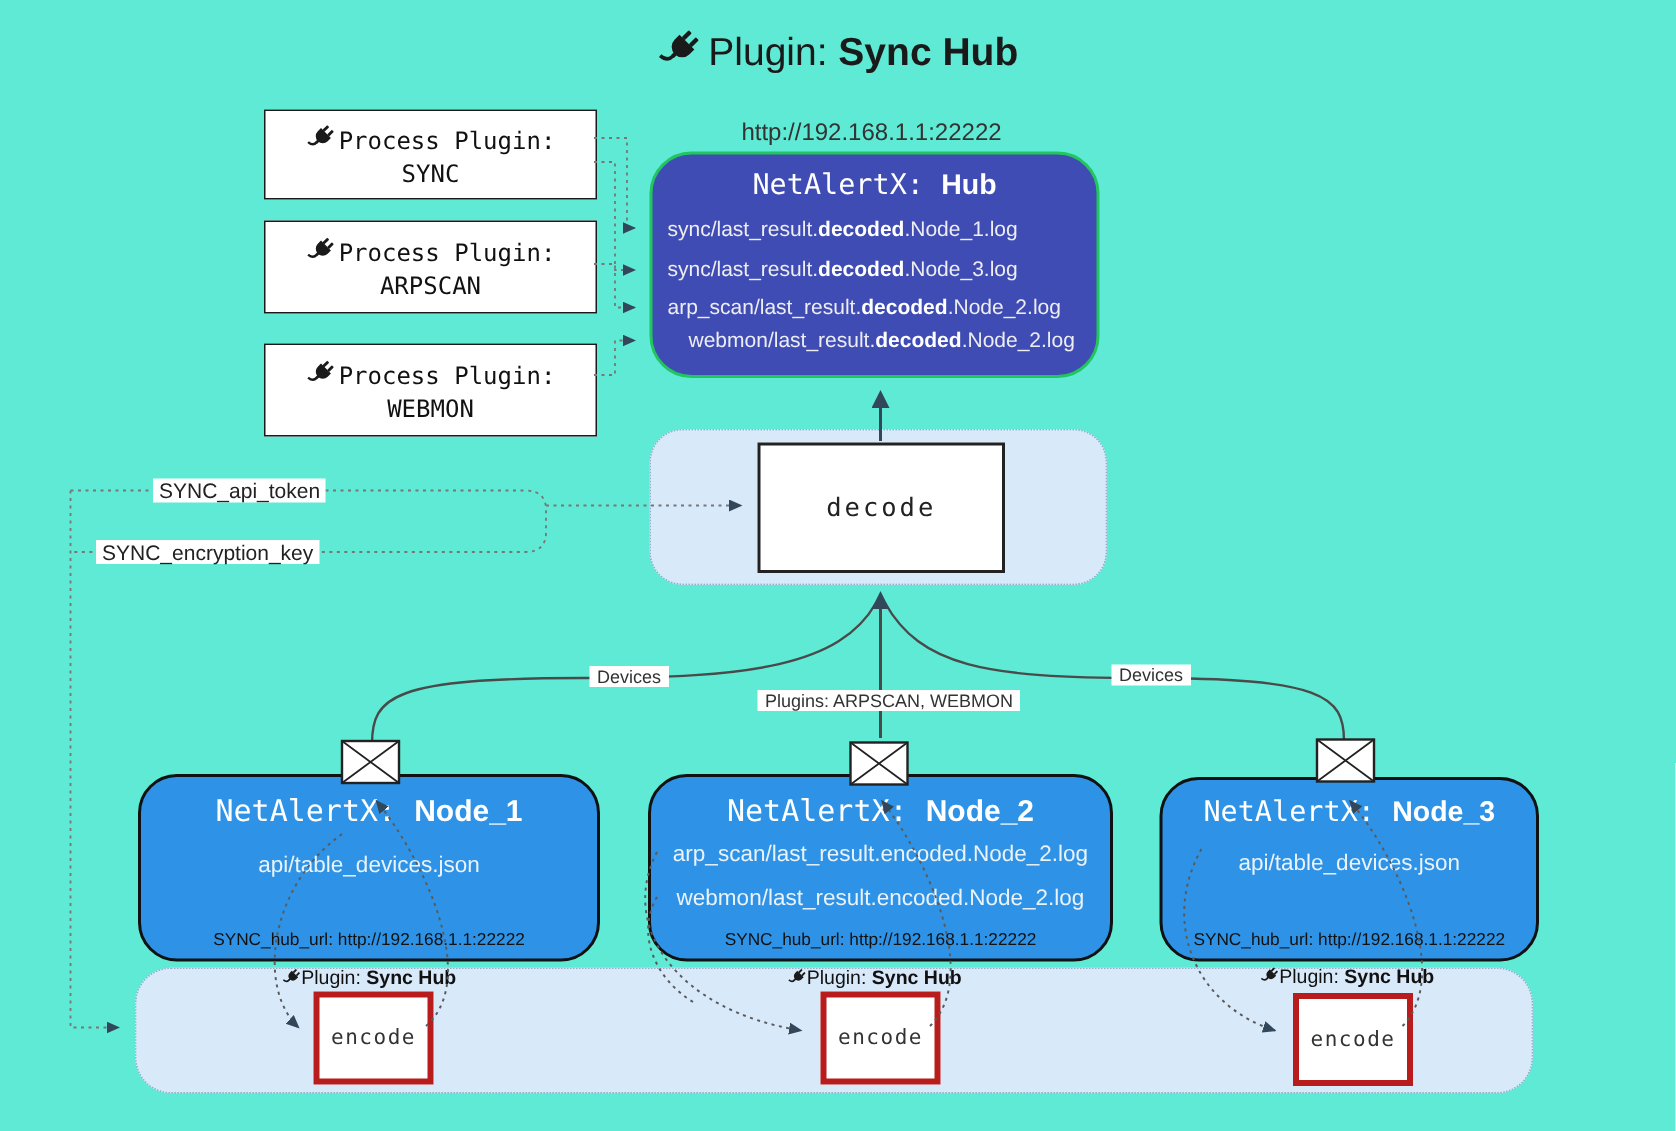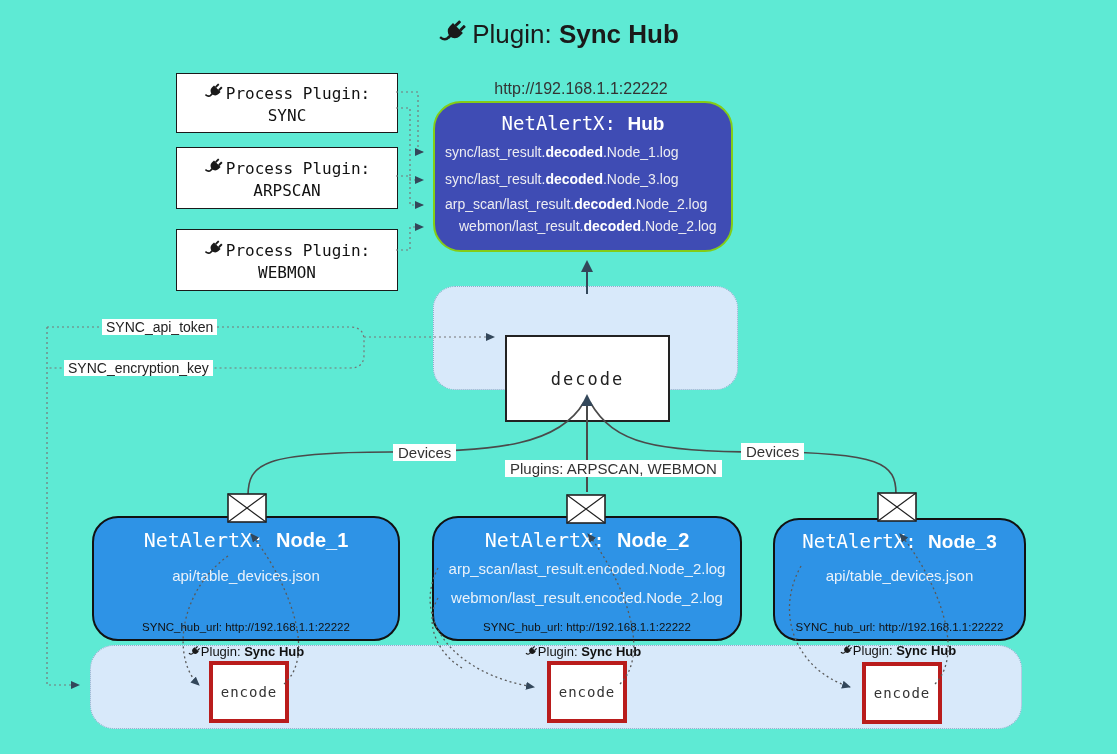--- a/index.html
+++ b/index.html
@@ -11,35 +11,35 @@
   .title b{font-weight:700;}
   .plug-ico{display:inline-block;vertical-align:-5px;margin-right:4px;}
   
   .pbox{left:176px;width:220px;height:58px;background:#fff;border:1.6px solid #1a1a1a;
         font-family:"DejaVu Sans Mono",monospace;font-size:16px;color:#111;
         display:flex;flex-direction:column;align-items:center;justify-content:center;z-index:1;}
   .pbox .l1{display:flex;align-items:center;gap:2px;}
   
   .hub-url{left:433px;width:296px;top:80px;text-align:center;font-size:16px;color:#333;z-index:1;}
   .hub{left:433px;top:101px;width:296px;height:147px;background:var(--hub_bg,#3F4CB4);
-       border:2px solid #84cc16;border-radius:28px;color:#fff;z-index:1;}
+       border:2px solid #22c55e;border-radius:28px;color:#fff;z-index:1;}
   .hub-title{text-align:center;margin-top:9px;font-family:"DejaVu Sans Mono",monospace;font-size:19px;}
   .hub-title b{font-family:"Liberation Sans",sans-serif;font-weight:700;}
   .hline{padding-left:10px;font-size:14px;color:var(--text_light,#EDEDF2);line-height:25px;white-space:nowrap;}
   .hline b{font-weight:700;color:#fff;}
   
   .band{background:var(--band_bg,#D8E9FA);border:1.6px dotted var(--band_border,#8FAECB);z-index:0;}
   .dband{left:433px;top:286px;width:303px;height:102px;border-radius:22px;}
   .dbox{left:505px;top:295px;width:161px;height:83px;background:#fff;border:2px solid #222;
         font-family:"DejaVu Sans Mono",monospace;font-size:17px;letter-spacing:2px;color:#222;
-        display:flex;align-items:center;justify-content:center;z-index:1;margin-top:40px;}
+        display:flex;align-items:center;justify-content:center;z-index:1;}
   
   .keylabel{background:#fff;padding:0 4px;font-size:14px;color:#222;z-index:3;white-space:nowrap;}
   
-  .edge-label{background:#fff;padding:0 5px;font-size:15px;color:#333;z-index:3;white-space:nowrap;}
+  .edge-label{background:#fff;padding:0 5px;font-size:12px;color:#333;z-index:3;white-space:nowrap;}
   
   .node{background:var(--node_bg,#2E93E6);border:2px solid #111;border-radius:26px;color:#fff;z-index:1;}
   .node-title{text-align:center;margin-top:10px;font-family:"DejaVu Sans Mono",monospace;font-size:20px;}
   .node-title b{font-family:"Liberation Sans",sans-serif;font-weight:700;}
   .nline{text-align:center;font-size:15px;color:#EAF2FA;line-height:22px;white-space:nowrap;}
   .nurl{position:absolute;left:0;right:0;bottom:6px;text-align:center;font-size:11.5px;color:#111;}
   
   .bband{left:90px;top:645px;width:930px;height:82px;border-radius:24px;}
   .enc-label{font-size:13px;color:#111;z-index:1;white-space:nowrap;text-align:center;}
   .enc-label b{font-weight:700;}

